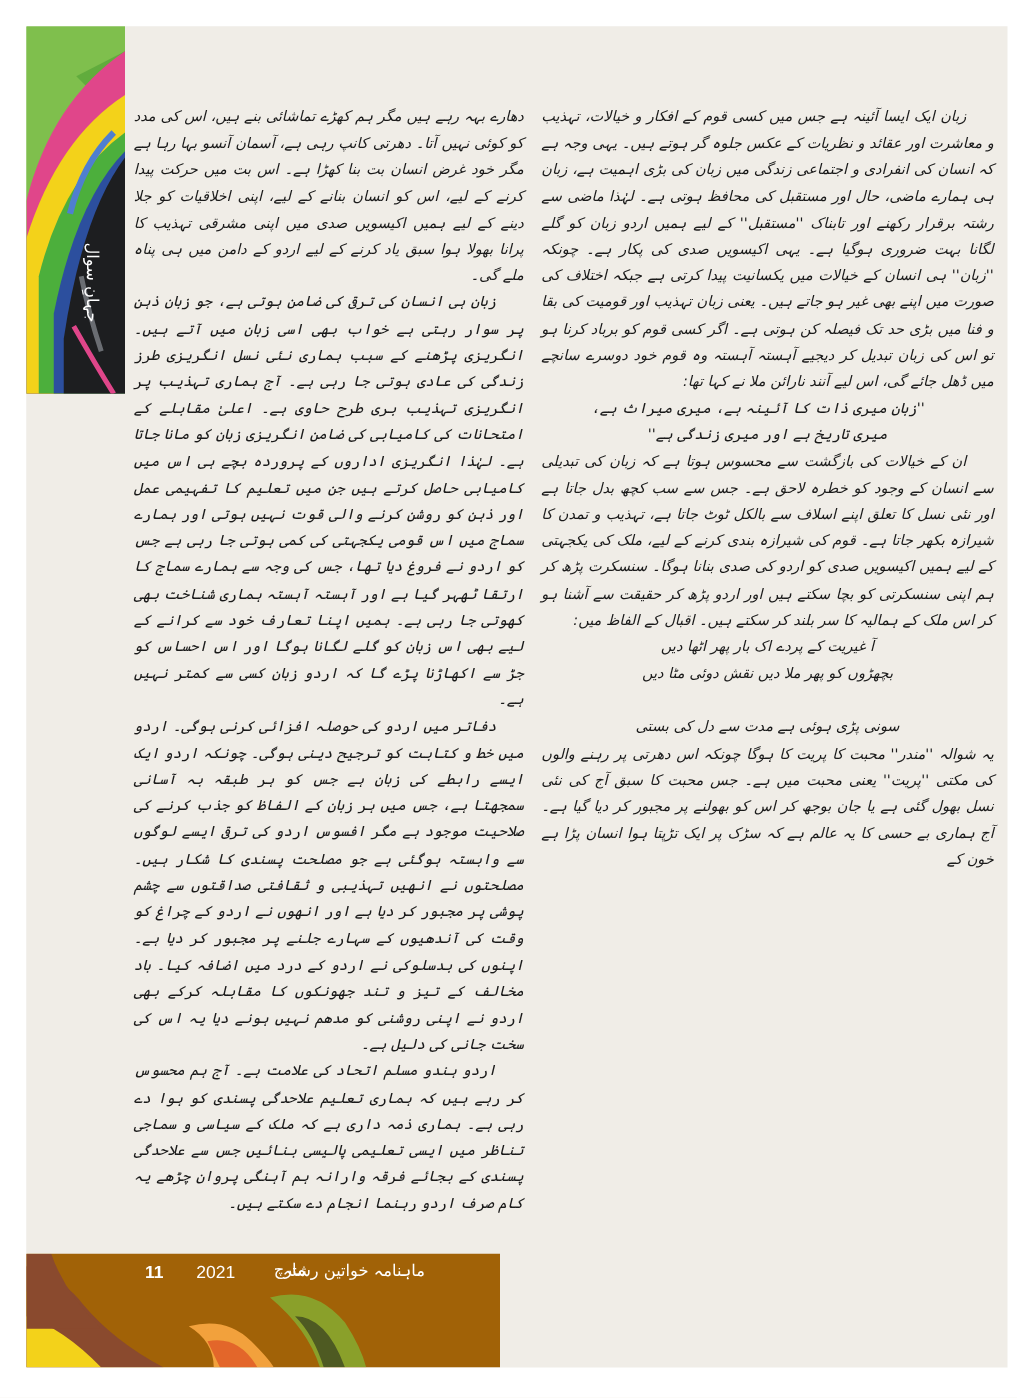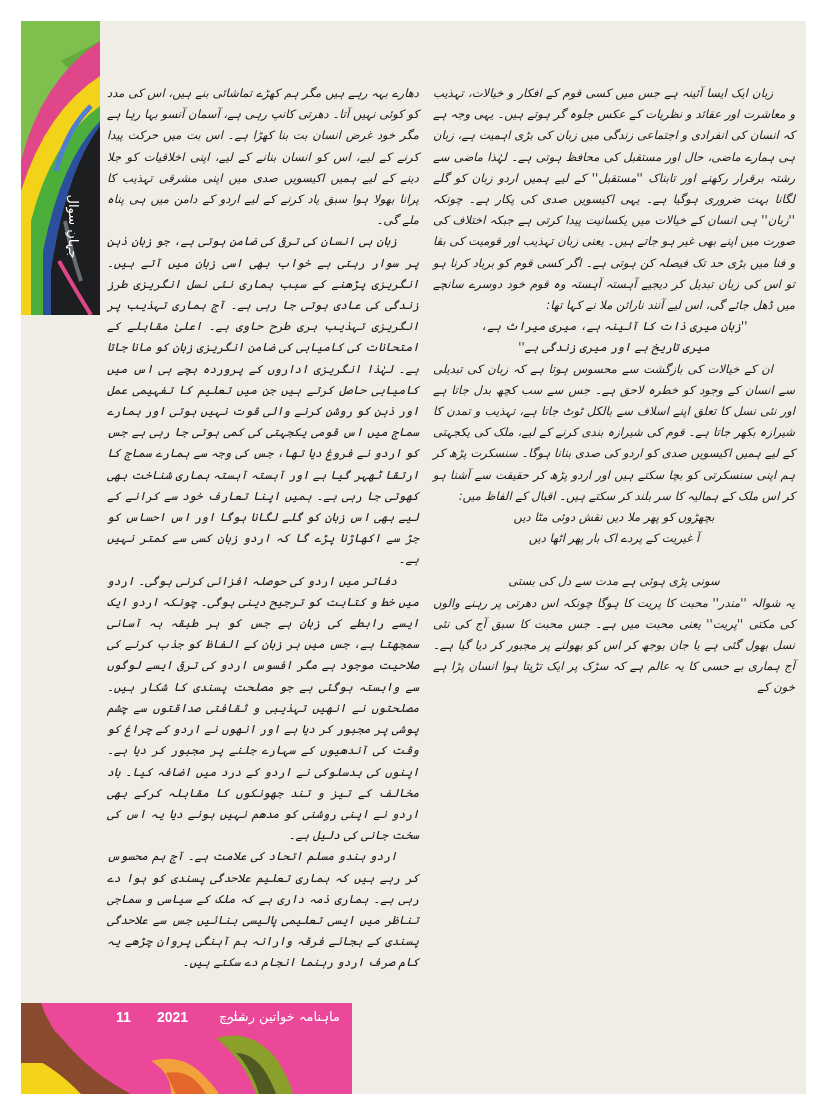--- a/index.html
+++ b/index.html
@@ -12,29 +12,29 @@
   .side-label { position:absolute; left:38px; top:150px; width:30px; height:110px;
                 display:flex; align-items:center; justify-content:center; }
   .side-label span { display:inline-block; transform:rotate(90deg); white-space:nowrap;
                      color:#ffffff; font-size:13px; font-family:"DejaVu Sans", sans-serif; }
   .col { position:absolute; direction:rtl; text-align:justify; color:#1a1a1a;
          font-family:"DejaVu Sans", sans-serif; font-size:11.6px; line-height:21.2px;font-style:italic; }
   .col p { margin:0; }
   .col .indent { text-indent:22px; }
   .col-right { left:412px; top:62px; width:362px; }
   .col-left  { left:86px; top:62px; width:312px; }
-  .quote { text-align:center; text-align-last:center; padding:0 40px; }
+  .quote { text-align:left; text-align-last:center; padding:0 40px; }
   .verse { text-align:center; text-align-last:center; padding:0 70px; }
   .verse-gap { height:22px; }
-  .footer { position:absolute; left:0; top:982px; width:331px; height:91px; background:#ec4899; overflow:hidden; }
+  .footer { position:absolute; left:0; top:982px; width:379px; height:91px; background:#a16207; overflow:hidden; }
   .footer svg { position:absolute; left:0; top:0; }
   .footer-row { position:absolute; top:6px; left:0; width:331px; height:22px; }
   .footer-title { position:absolute; right:12px; top:0; color:#fff; font-size:13px; direction:rtl; }
   .footer-month { position:absolute; left:198px; top:0; color:#fff; font-size:13px; direction:rtl; }
-  .footer-year { position:absolute; left:136px; top:0; color:#fff; font-size:14px; font-weight:bold; font-family:"Liberation Sans", sans-serif; }
+  .footer-year { position:absolute; left:136px; top:0; color:#fff; font-size:14px; font-weight:normal; font-family:"Liberation Sans", sans-serif; }
   .footer-page { position:absolute; left:95px; top:0; color:#fff; font-size:14px; font-weight:bold; font-family:"Liberation Sans", sans-serif; }
 </style>
 </head>
 <body>
 
 <div class="page">
 
   <div class="side-art">
     <svg width="79" height="294" viewBox="0 0 79 294">
       <rect x="0" y="0" width="79" height="294" fill="#7fbf4d"></rect>
@@ -50,22 +50,22 @@
     </svg>
     <div class="side-label">
       <span>جہانِ سوال</span>
     </div>
   </div>
 
   <div class="col col-right">
     <p class="indent">زبان ایک ایسا آئینہ ہے جس میں کسی قوم کے افکار و خیالات، تہذیب و معاشرت اور عقائد و نظریات کے عکس جلوہ گر ہوتے ہیں۔ یہی وجہ ہے کہ انسان کی انفرادی و اجتماعی زندگی میں زبان کی بڑی اہمیت ہے، زبان ہی ہمارے ماضی، حال اور مستقبل کی محافظ ہوتی ہے۔ لہٰذا ماضی سے رشتہ برقرار رکھنے اور تابناک ''مستقبل'' کے لیے ہمیں اردو زبان کو گلے لگانا بہت ضروری ہوگیا ہے۔ یہی اکیسویں صدی کی پکار ہے۔ چونکہ ''زبان'' ہی انسان کے خیالات میں یکسانیت پیدا کرتی ہے جبکہ اختلاف کی صورت میں اپنے بھی غیر ہو جاتے ہیں۔ یعنی زبان تہذیب اور قومیت کی بقا و فنا میں بڑی حد تک فیصلہ کن ہوتی ہے۔ اگر کسی قوم کو برباد کرنا ہو تو اس کی زبان تبدیل کر دیجیے آہستہ آہستہ وہ قوم خود دوسرے سانچے میں ڈھل جائے گی، اس لیے آنند نارائن ملا نے کہا تھا:</p>
     <p class="quote">''زبان میری ذات کا آئینہ ہے، میری میراث ہے، میری تاریخ ہے اور میری زندگی ہے''</p>
     <p class="indent">ان کے خیالات کی بازگشت سے محسوس ہوتا ہے کہ زبان کی تبدیلی سے انسان کے وجود کو خطرہ لاحق ہے۔ جس سے سب کچھ بدل جاتا ہے اور نئی نسل کا تعلق اپنے اسلاف سے بالکل ٹوٹ جاتا ہے، تہذیب و تمدن کا شیرازہ بکھر جاتا ہے۔ قوم کی شیرازہ بندی کرنے کے لیے، ملک کی یکجہتی کے لیے ہمیں اکیسویں صدی کو اردو کی صدی بنانا ہوگا۔ سنسکرت پڑھ کر ہم اپنی سنسکرتی کو بچا سکتے ہیں اور اردو پڑھ کر حقیقت سے آشنا ہو کر اس ملک کے ہمالیہ کا سر بلند کر سکتے ہیں۔ اقبال کے الفاظ میں:</p>
+    <p class="verse">آ غیریت کے پردے اک بار پھر اٹھا دیں</p>
     <p class="verse">بچھڑوں کو پھر ملا دیں نقش دوئی مٹا دیں</p>
-    <p class="verse">آ غیریت کے پردے اک بار پھر اٹھا دیں</p>
     <div class="verse-gap"></div>
     <p class="verse">سونی پڑی ہوئی ہے مدت سے دل کی بستی</p>
     <p>یہ شوالہ ''مندر'' محبت کا پریت کا ہوگا چونکہ اس دھرتی پر رہنے والوں کی مکتی ''پریت'' یعنی محبت میں ہے۔ جس محبت کا سبق آج کی نئی نسل بھول گئی ہے یا جان بوجھ کر اس کو بھولنے پر مجبور کر دیا گیا ہے۔ آج ہماری بے حسی کا یہ عالم ہے کہ سڑک پر ایک تڑپتا ہوا انسان پڑا ہے خون کے</p>
   </div>
 
   <div class="col col-left">
     <p>دھارے بہہ رہے ہیں مگر ہم کھڑے تماشائی بنے ہیں، اس کی مدد کو کوئی نہیں آتا۔ دھرتی کانپ رہی ہے، آسمان آنسو بہا رہا ہے مگر خود غرض انسان بت بنا کھڑا ہے۔ اس بت میں حرکت پیدا کرنے کے لیے، اس کو انسان بنانے کے لیے، اپنی اخلاقیات کو جلا دینے کے لیے ہمیں اکیسویں صدی میں اپنی مشرقی تہذیب کا پرانا بھولا ہوا سبق یاد کرنے کے لیے اردو کے دامن میں ہی پناہ ملے گی۔</p>
     <p class="indent">زبان ہی انسان کی ترقی کی ضامن ہوتی ہے، جو زبان ذہن پر سوار رہتی ہے خواب بھی اسی زبان میں آتے ہیں۔ انگریزی پڑھنے کے سبب ہماری نئی نسل انگریزی طرز زندگی کی عادی ہوتی جا رہی ہے۔ آج ہماری تہذیب پر انگریزی تہذیب بری طرح حاوی ہے۔ اعلیٰ مقابلے کے امتحانات کی کامیابی کی ضامن انگریزی زبان کو مانا جاتا ہے۔ لہٰذا انگریزی اداروں کے پروردہ بچے ہی اس میں کامیابی حاصل کرتے ہیں جن میں تعلیم کا تفہیمی عمل اور ذہن کو روشن کرنے والی قوت نہیں ہوتی اور ہمارے سماج میں اس قومی یکجہتی کی کمی ہوتی جا رہی ہے جس کو اردو نے فروغ دیا تھا، جس کی وجہ سے ہمارے سماج کا ارتقا ٹھہر گیا ہے اور آہستہ آہستہ ہماری شناخت بھی کھوتی جا رہی ہے۔ ہمیں اپنا تعارف خود سے کرانے کے لیے بھی اس زبان کو گلے لگانا ہوگا اور اس احساس کو جڑ سے اکھاڑنا پڑے گا کہ اردو زبان کسی سے کمتر نہیں ہے۔</p>
     <p class="indent">دفاتر میں اردو کی حوصلہ افزائی کرنی ہوگی۔ اردو میں خط و کتابت کو ترجیح دینی ہوگی۔ چونکہ اردو ایک ایسے رابطے کی زبان ہے جس کو ہر طبقہ بہ آسانی سمجھتا ہے، جس میں ہر زبان کے الفاظ کو جذب کرنے کی صلاحیت موجود ہے مگر افسوس اردو کی ترقی ایسے لوگوں سے وابستہ ہوگئی ہے جو مصلحت پسندی کا شکار ہیں۔ مصلحتوں نے انھیں تہذیبی و ثقافتی صداقتوں سے چشم پوشی پر مجبور کر دیا ہے اور انھوں نے اردو کے چراغ کو وقت کی آندھیوں کے سہارے جلنے پر مجبور کر دیا ہے۔ اپنوں کی بدسلوکی نے اردو کے درد میں اضافہ کیا۔ باد مخالف کے تیز و تند جھونکوں کا مقابلہ کرکے بھی اردو نے اپنی روشنی کو مدھم نہیں ہونے دیا یہ اس کی سخت جانی کی دلیل ہے۔</p>
     <p class="indent">اردو ہندو مسلم اتحاد کی علامت ہے۔ آج ہم محسوس کر رہے ہیں کہ ہماری تعلیم علاحدگی پسندی کو ہوا دے رہی ہے۔ ہماری ذمہ داری ہے کہ ملک کے سیاسی و سماجی تناظر میں ایسی تعلیمی پالیسی بنائیں جس سے علاحدگی پسندی کے بجائے فرقہ وارانہ ہم آہنگی پروان چڑھے یہ کام صرف اردو رہنما انجام دے سکتے ہیں۔</p>

